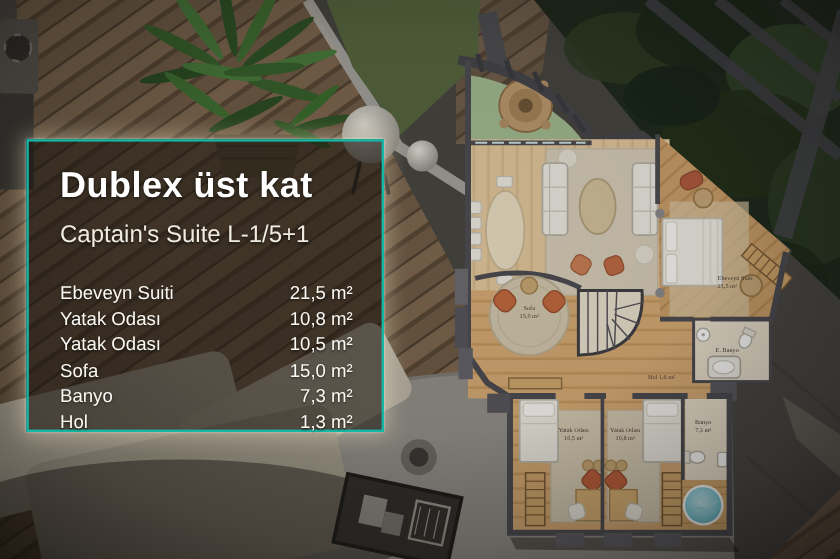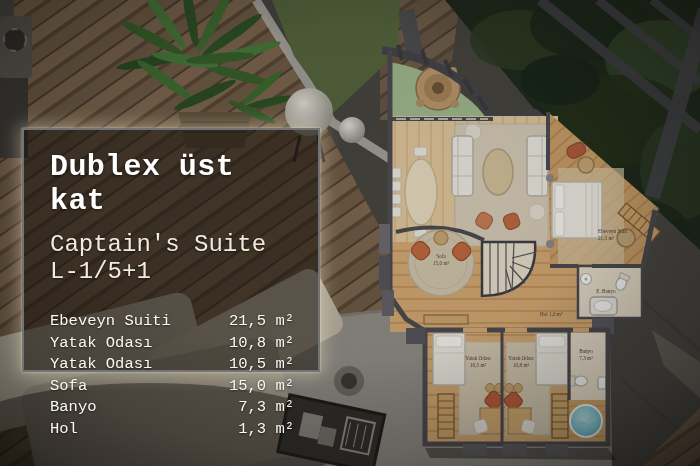--- a/index.html
+++ b/index.html
@@ -1,27 +1,27 @@
 <!DOCTYPE html>
 <html><head>
 <meta charset="utf-8">
 <style>
   html,body{margin:0;padding:0;background:#222;}
   .stage{position:relative;width:700px;height:466px;overflow:hidden;
          font-family:"Liberation Sans",sans-serif;background:#403c37;}
   .stage svg{position:absolute;left:0;top:0;}
   
-  .panel{position:absolute;left:22px;top:128px;width:294px;height:240px;
-         border:2px solid #737373;background:rgba(26,21,14,.54);
+  .panel{position:absolute;left:22px;top:116px;width:294px;height:240px;
+         border:2px solid #14b8a6;background:rgba(26,21,14,.54);
          box-shadow:0 0 16px 3px rgba(255,244,210,.38), 0 0 2px rgba(255,255,255,.55);
-         box-sizing:content-box;padding:0;color:#fff;font-family:Liberation Mono, monospace;}
+         box-sizing:content-box;padding:0;color:#fff;}
   .panel-inner{padding:18px 24px 0 26px;}
   .panel h1{margin:2px 0 0 0;font-size:30px;font-weight:bold;color:#ffffff;
             letter-spacing:.4px;text-shadow:0 1px 3px rgba(0,0,0,.6);}
-  .panel .subtitle{margin-top:13px;font-size:24px;font-weight:400;color:#f0ece1;
+  .panel .subtitle{margin-top:13px;font-size:20px;font-weight:400;color:#f0ece1;
             text-shadow:0 1px 2px rgba(0,0,0,.55);}
   .rooms{margin-top:26px;}
   .room-row{display:flex;justify-content:space-between;align-items:baseline;
             font-size:15.5px;line-height:21.5px;color:#fbf9f3;
             text-shadow:0 1px 2px rgba(0,0,0,.55);}
   .room-row .room-area{text-align:right;}
   text{font-family:"Liberation Serif",serif;}
 </style>
 </head>
 <body>

